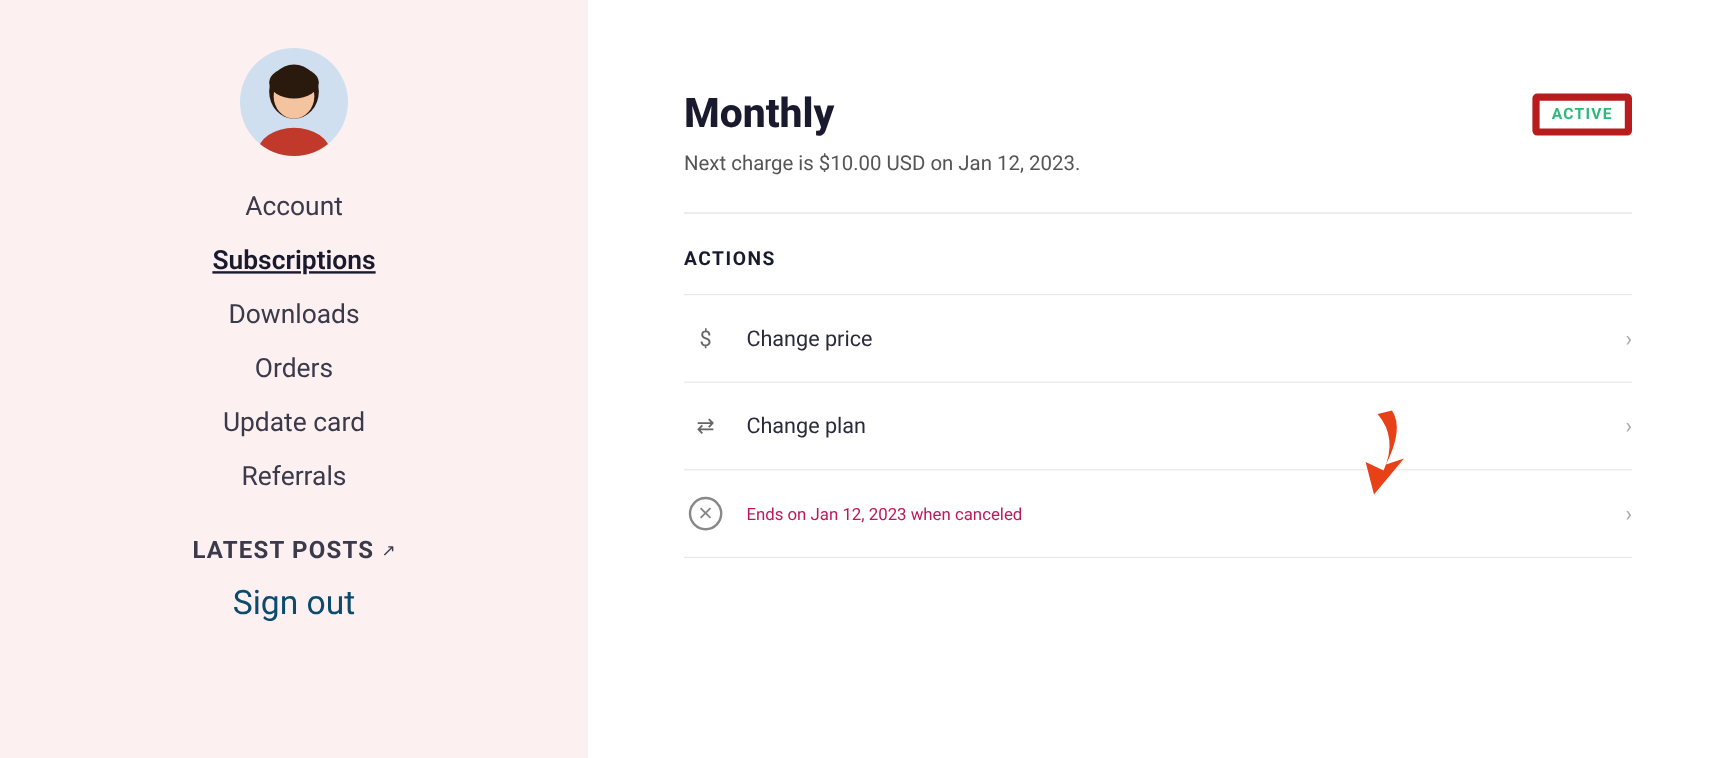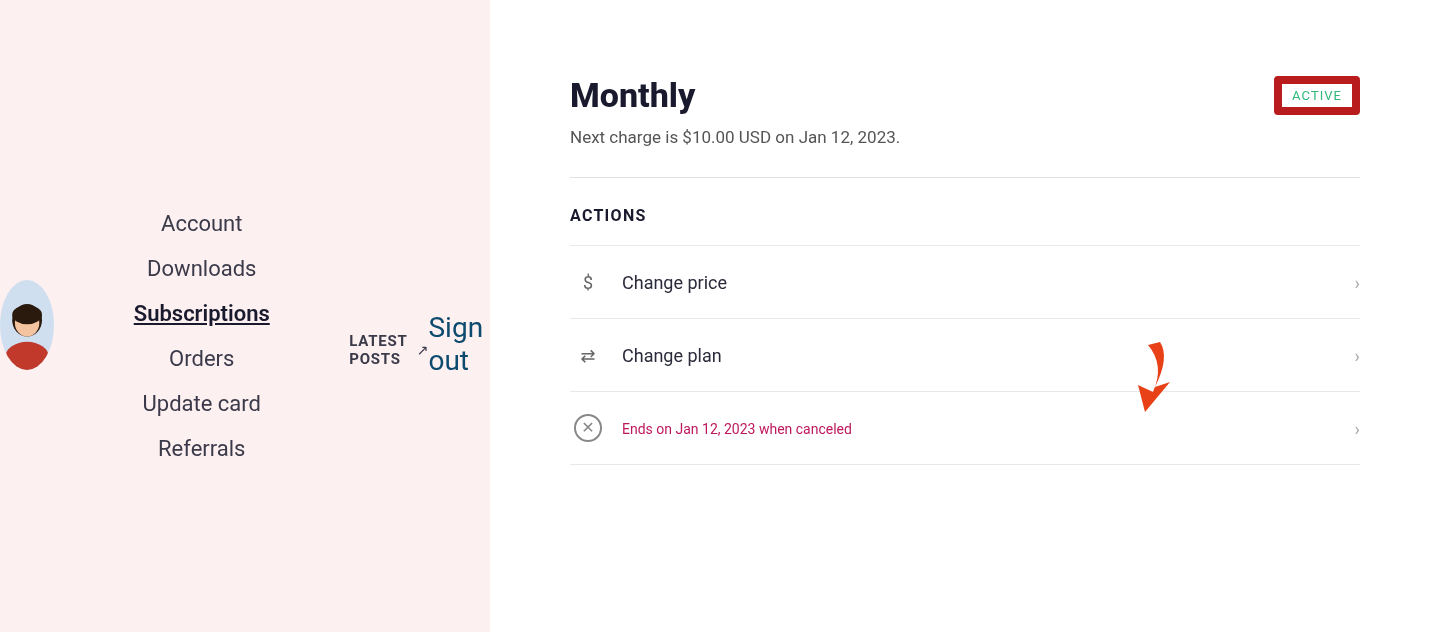--- a/index.html
+++ b/index.html
@@ -10,20 +10,21 @@
       height: 632px;
       width: 1440px;
       overflow: hidden;
     }
 
     
     .sidebar {
       width: 490px;
       background: #fdf0f0;
       display: flex;
+      flex-direction: column;
       align-items: center;
       padding-top: 40px;
       flex-shrink: 0;
     }
 
     .avatar-wrapper {
       width: 90px;
       height: 90px;
       border-radius: 50%;
       background: #d0dff0;
@@ -71,21 +72,21 @@
 
     .latest-posts-section {
       margin-top: 28px;
       display: flex;
       align-items: center;
       gap: 6px;
       cursor: pointer;
     }
 
     .latest-posts-label {
-      font-size: 15px;
+      font-size: 20px;
       font-weight: 700;
       color: #3a3a4a;
       letter-spacing: 0.05em;
       text-transform: uppercase;
     }
 
     .external-link-icon {
       font-size: 14px;
       color: #3a3a4a;
     }
@@ -112,24 +113,24 @@
       margin-bottom: 12px;
     }
 
     .plan-title {
       font-size: 34px;
       font-weight: 800;
       color: #1a1a2e;
     }
 
     .active-badge {
-      border: 8px solid #b91c1c;
+      border: 6px solid #b91c1c;
       color: #2db87a;
       font-size: 13px;
-      font-weight: 400;
+      font-weight: 700;
       letter-spacing: 0.08em;
       padding: 4px 10px;
       border-radius: 4px;
     }
 
     .next-charge {
       font-size: 17px;
       color: #555;
       margin-bottom: 30px;
     }
@@ -232,22 +233,22 @@
       <ellipse cx="40" cy="32" rx="18" ry="20" fill="#f4c4a0"></ellipse>
 
       <ellipse cx="40" cy="20" rx="22" ry="14" fill="#2a1a0e"></ellipse>
 
       <ellipse cx="40" cy="82" rx="32" ry="22" fill="#c0392b"></ellipse>
     </svg>
   </div>
 
   <nav class="nav-menu">
     <a class="nav-item normal">Account</a>
+    <a class="nav-item active">Subscriptions</a>
     <a class="nav-item normal">Downloads</a>
-    <a class="nav-item active">Subscriptions</a>
     <a class="nav-item normal">Orders</a>
     <a class="nav-item normal">Update card</a>
     <a class="nav-item normal">Referrals</a>
   </nav>
 
   <div class="latest-posts-section">
     <span class="latest-posts-label">LATEST POSTS</span>
     <span class="external-link-icon">↗</span>
   </div>
 

